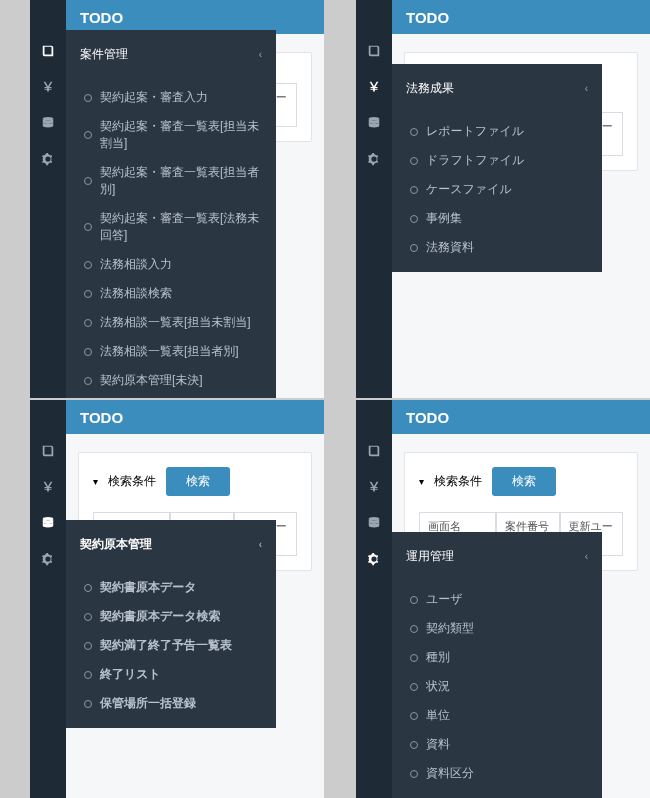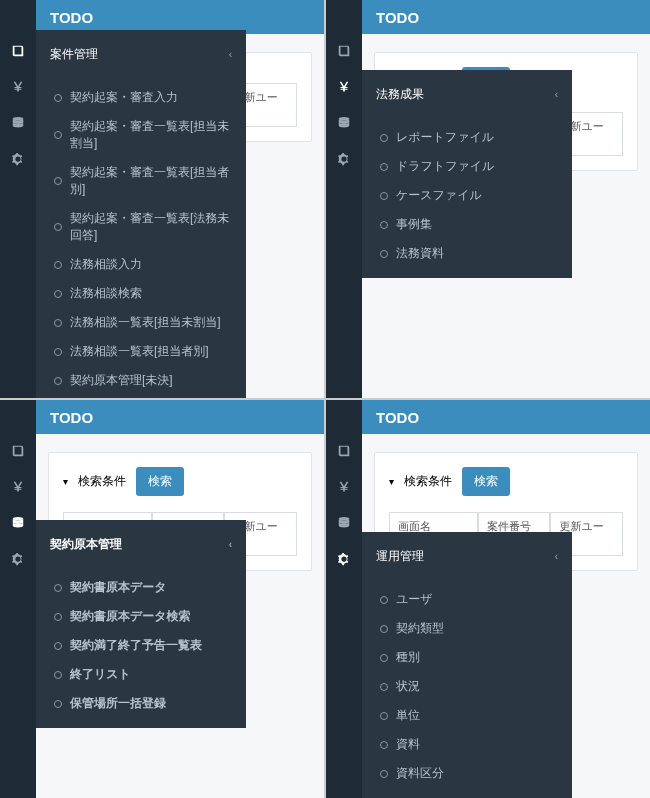--- a/index.html
+++ b/index.html
@@ -1,29 +1,29 @@
 <!DOCTYPE html>
 <html><head>
 <meta charset="utf-8">
 <style>
   * { box-sizing: border-box; margin: 0; padding: 0; }
   body { font-family: "Hiragino Kaku Gothic Pro", "Meiryo", sans-serif; background: #fff; }
   .grid { display: grid; grid-template-columns: 1fr 1fr; grid-template-rows: 1fr 1fr; width: 650px; height: 798px; gap: 2px; background: #ccc; }
-  .panel { position: relative; background: #22c55e; overflow: hidden; }
+  .panel { position: relative; background: #22c55e; overflow: hidden; margin-left: 30px; }
 
   .iconbar { position: absolute; left: 0; top: 0; bottom: 0; width: 36px; background: #1e2a36; display: flex; flex-direction: column; align-items: center; padding-top: 44px; gap: 22px; }
   .iconbar .ico { width: 14px; height: 14px; color: #9aa6b2; display:flex; align-items:center; justify-content:center; }
 
   .header { position: absolute; left: 36px; right: 0; top: 0; height: 34px; background: #3b8dbd; color: #fff; display: flex; align-items: center; padding-left: 14px; font-size: 15px; font-weight: 600; }
 
   .content { position: absolute; left: 36px; right: 0; top: 34px; bottom: 0; background: #f5f7f8; padding: 18px 12px; }
   .card { background: #fff; border: 1px solid #e1e5e9; border-radius: 2px; padding: 14px; }
   .searchrow { display: flex; align-items: center; gap: 10px; font-size: 12px; }
   .chev { font-size: 10px; }
-  .btn { background: #3b8dbd; color: #fff; border: none; padding: 6px 12px; font-size: 12px; border-radius: 3px; }
+  .btn { background: #3b8dbd; color: #fff; border: none; padding: 6px 20px; font-size: 12px; border-radius: 3px; }
   .tblhead { display: flex; margin-top: 16px; font-size: 11px; }
   .th { border: 1px solid #d7dde2; padding: 6px 8px; background: #fff; color: #555; }
 
   .submenu { position: absolute; left: 36px; width: 210px; background: #2a3642; color: #cfd6dd; font-size: 12px; }
   .submenu .title { display: flex; align-items: center; justify-content: space-between; padding: 16px 14px; color: #fff; background: #2a3642; }
   .submenu .title .arr { font-size: 10px; color: #9aa6b2; }
   .submenu ul { list-style: none; padding: 4px 0 10px 0; }
   .submenu li { display: flex; align-items: center; gap: 8px; padding: 6px 14px 6px 18px; color: #b8c2cc; cursor: pointer; }
   .submenu li::before { content: ""; width: 6px; height: 6px; border: 1.5px solid #8a96a2; border-radius: 50%; flex-shrink: 0; }
 
@@ -137,21 +137,21 @@
             <span>検索条件</span>
             <button class="btn">検索</button>
           </div>
           <div class="tblhead">
             <div class="th" style="flex: 1.3 1 0%;">画面名</div>
             <div class="th" style="flex: 1 1 0%;">案件番号</div>
             <div class="th" style="flex: 1 1 0%;">更新ユーザ</div>
           </div>
         </div>
       </div>
-      <div class="submenu" style="top: 70px; text-align: right;">
+      <div class="submenu" style="top: 64px; text-align: right;">
         <div class="title">
           <span>法務成果</span>
           <span class="arr">‹</span>
         </div>
         <ul>
           <li>
             <span>レポートファイル</span>
           </li>
           <li>
             <span>ドラフトファイル</span>

